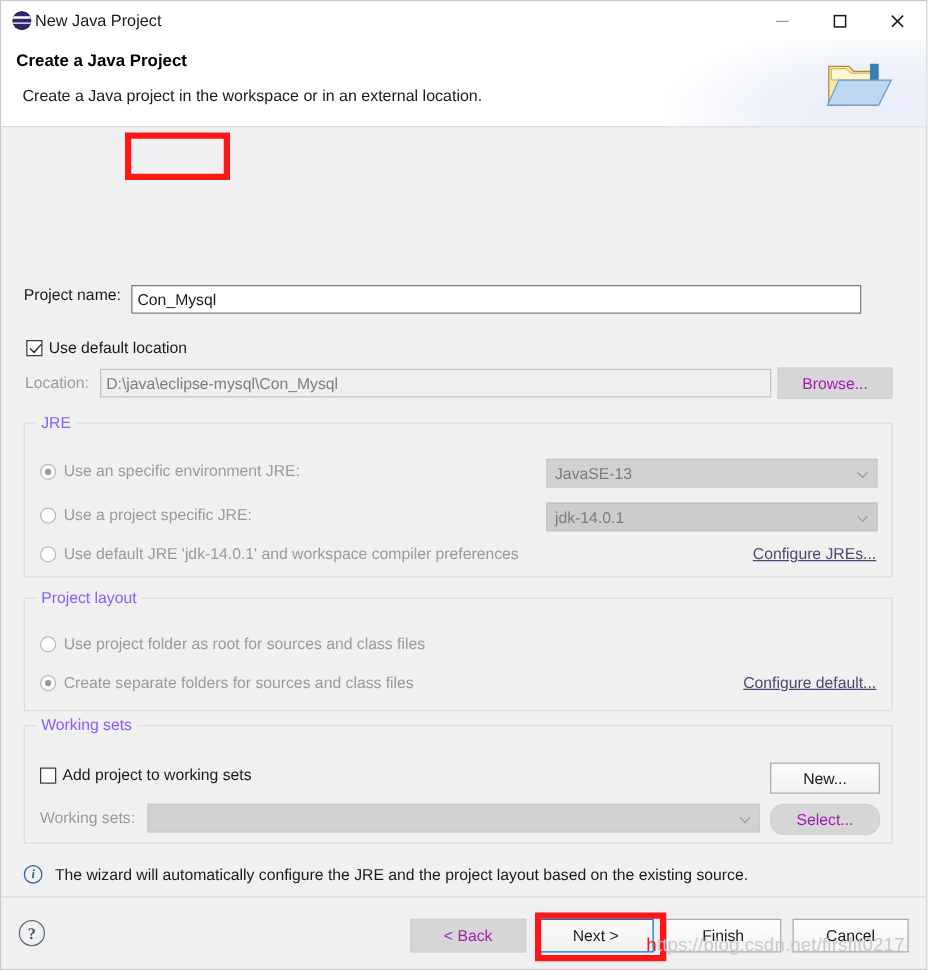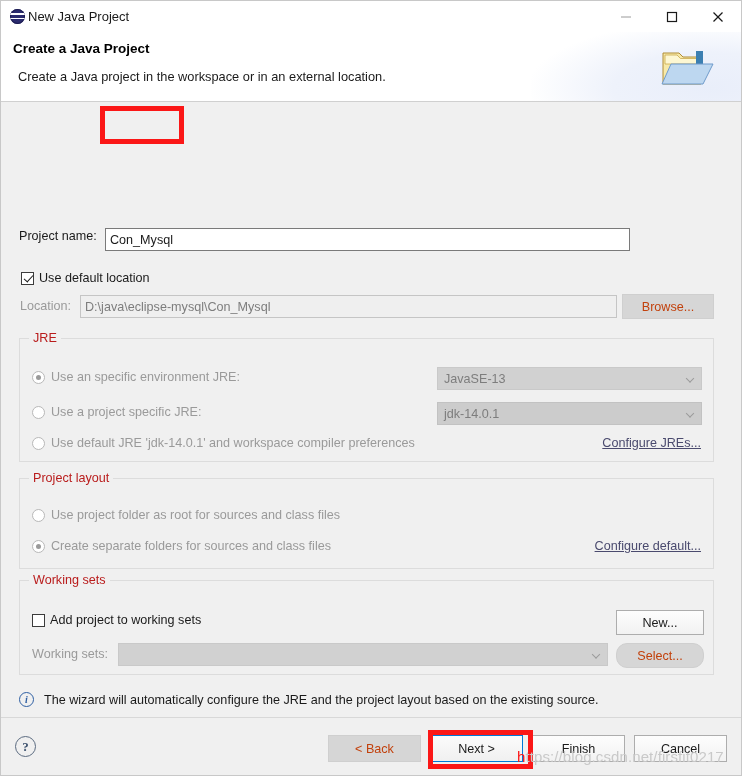--- a/index.html
+++ b/index.html
@@ -157,21 +157,21 @@
     color: #1a1a1a;
     display: flex;
     align-items: center;
     justify-content: center;
     font-family: "Liberation Sans", sans-serif;
     cursor: default;
   }
   .btn.disabled {
     background: #d6d6d6;
     border: 1px solid #cfcfcf;
-    color: #c2410c;
+    color: #a21caf;
   }
   .btn.primary {
     border: 1px solid #0078d7;
     background: linear-gradient(#fbfbfb, #f0f0f0);
   }
 
   
   .cbox {
     width: 13px; height: 13px;
     background: #ffffff;
@@ -214,21 +214,21 @@
     position: absolute;
     border: 1px solid #dcdcdc;
     background: #f0f0f0;
   }
   .group-title {
     position: absolute;
     top: -8px; left: 9px;
     background: #f0f0f0;
     padding: 0 4px;
     font-size: 12.6px;
-    color: #b91c1c;
+    color: #8b5cf6;
   }
 
   
   .combo {
     height: 23px;
     background: #d1d1d1;
     border: 1px solid #c9c9c9;
     display: flex;
     align-items: center;
     padding-left: 6px;
@@ -365,21 +365,21 @@
         <path d="M14 20 L56 20 L46 40 L5 40 Z" fill="#bdd7f0" stroke="#6f9bcb" stroke-width="1"></path>
       </svg>
     </div>
   </div>
 
   <div class="body">
 
     <div class="row" style="left:18px; top:127px;">
       <div class="lbl">Project name:</div>
     </div>
-    <div class="tinput" style="position:absolute; left:104px; top:126px; width:525px;">
+    <div class="tinput" style="position:absolute; left:104px; top:126px; width:584px;">
       <span>Con_Mysql</span>
     </div>
 
     <div class="row" style="left:20px; top:169px;">
       <div class="cbox checked"></div>
       <div class="lbl">Use default location</div>
     </div>
 
     <div class="row" style="left:19px; top:197px;">
       <div class="lbl-dim">Location:</div>

